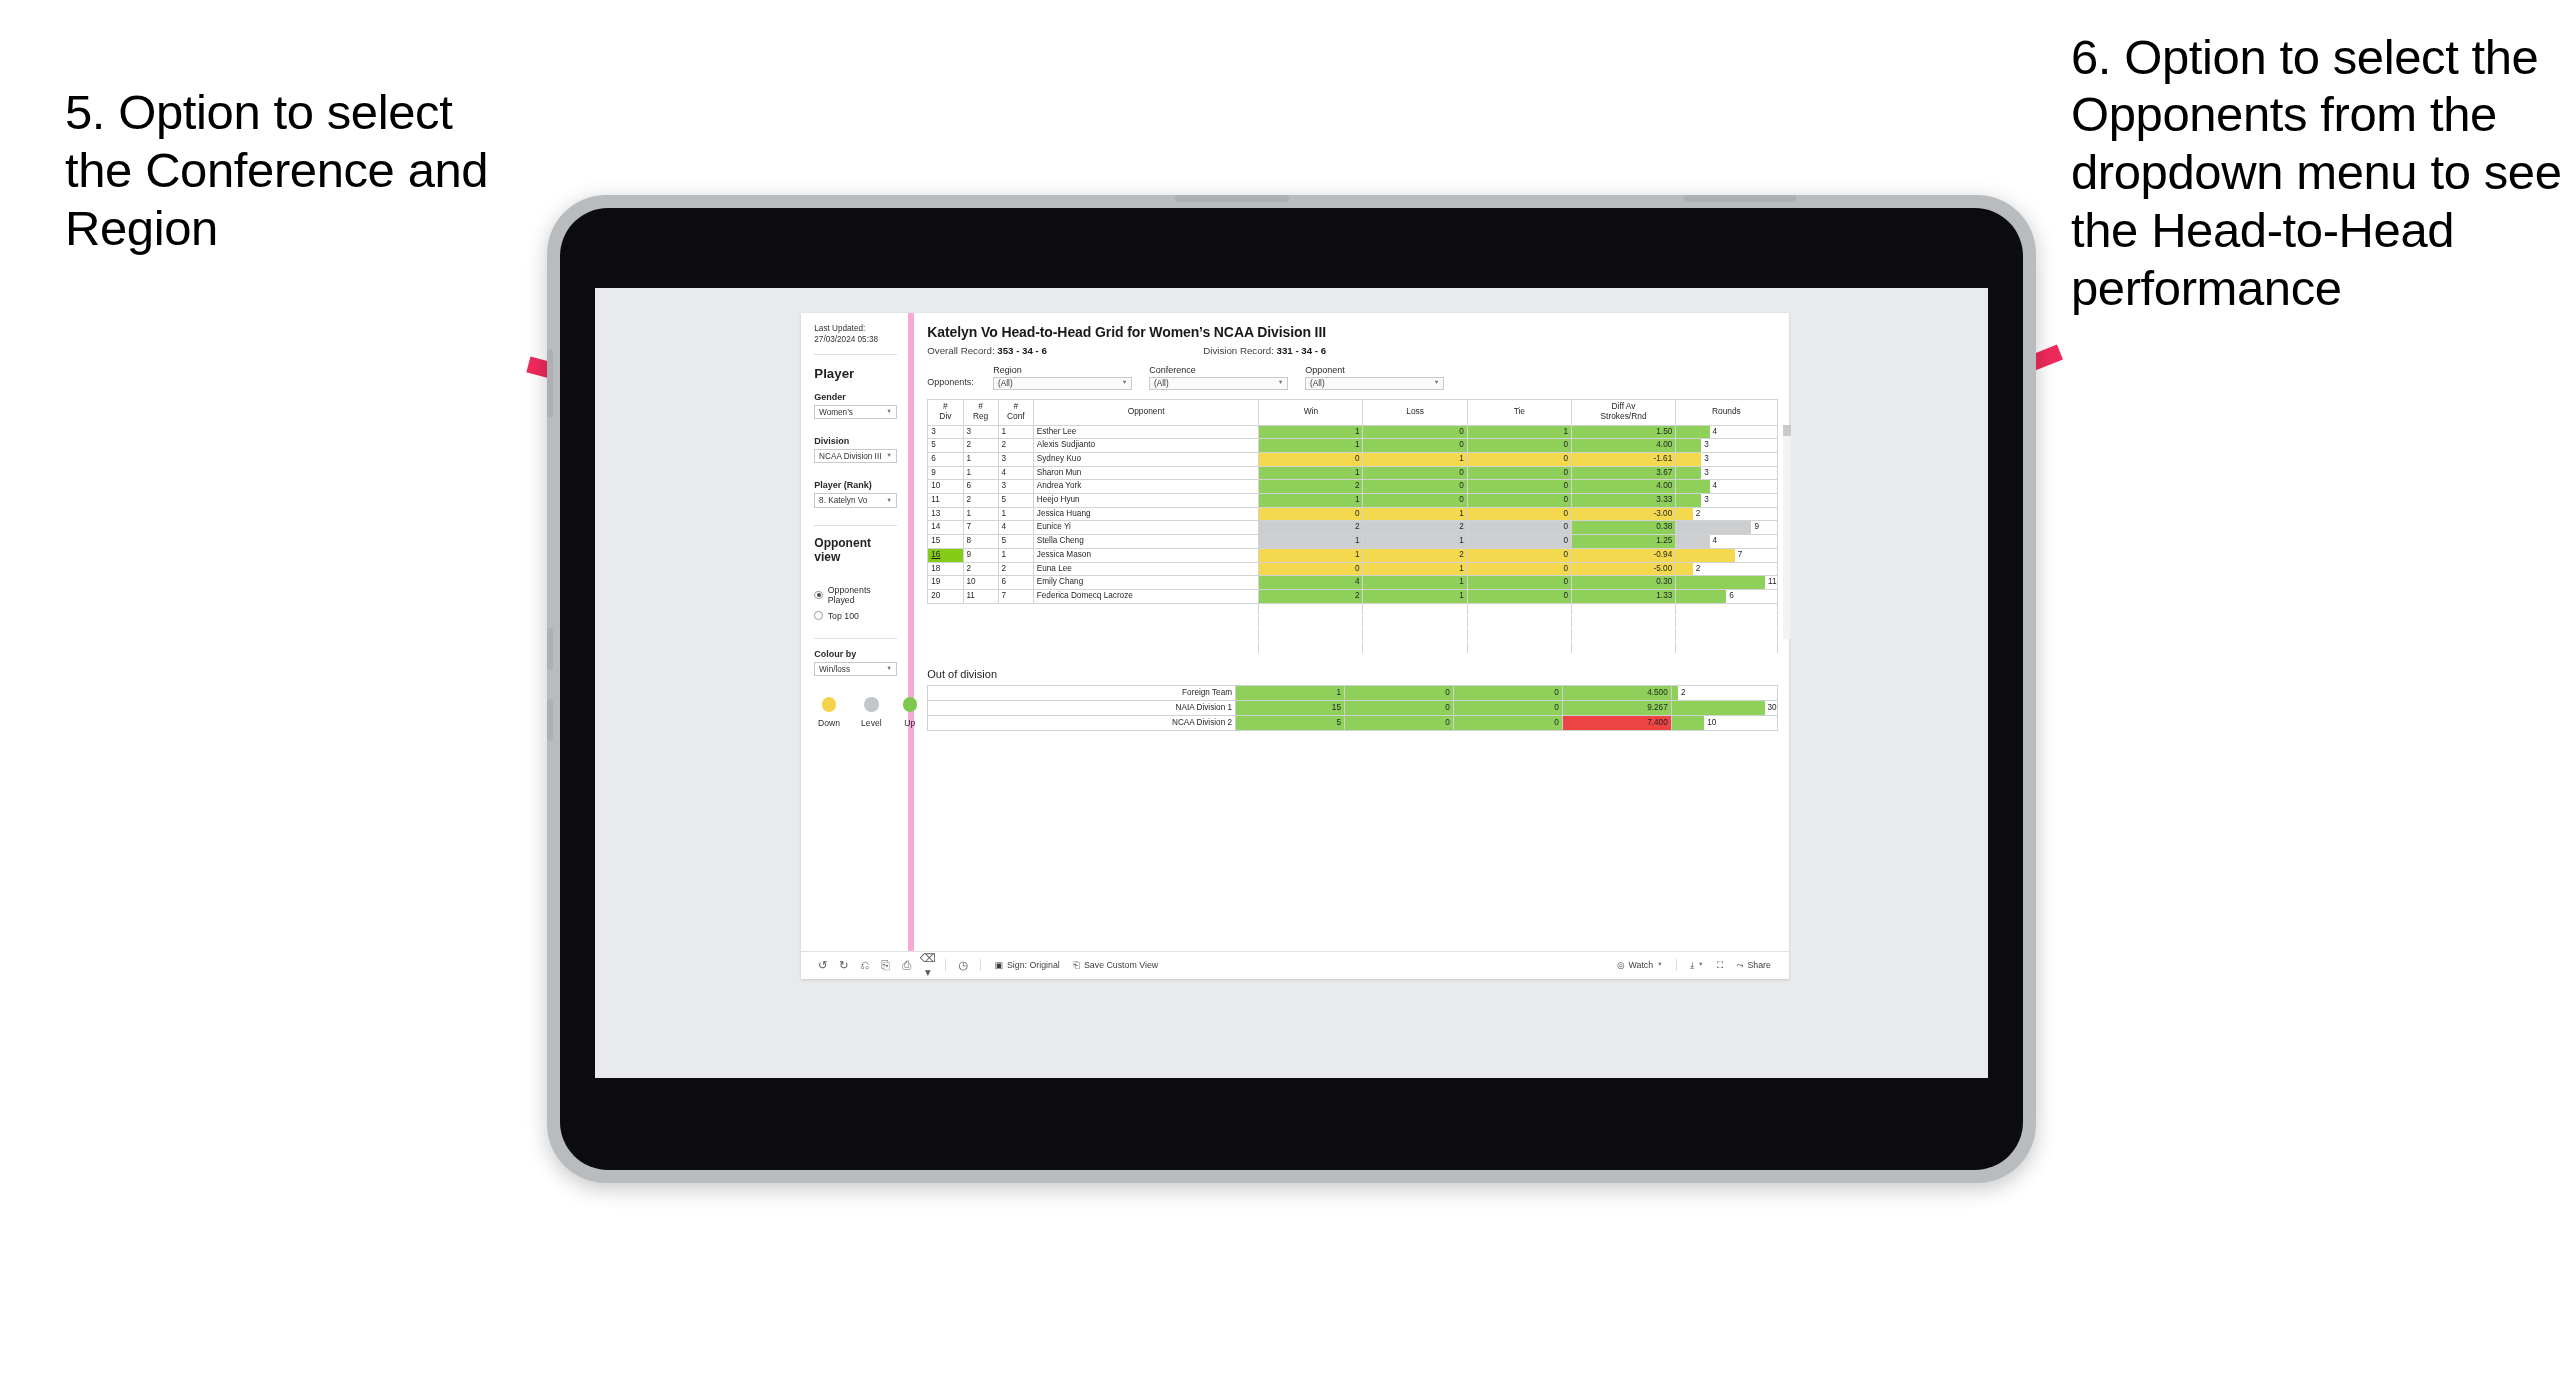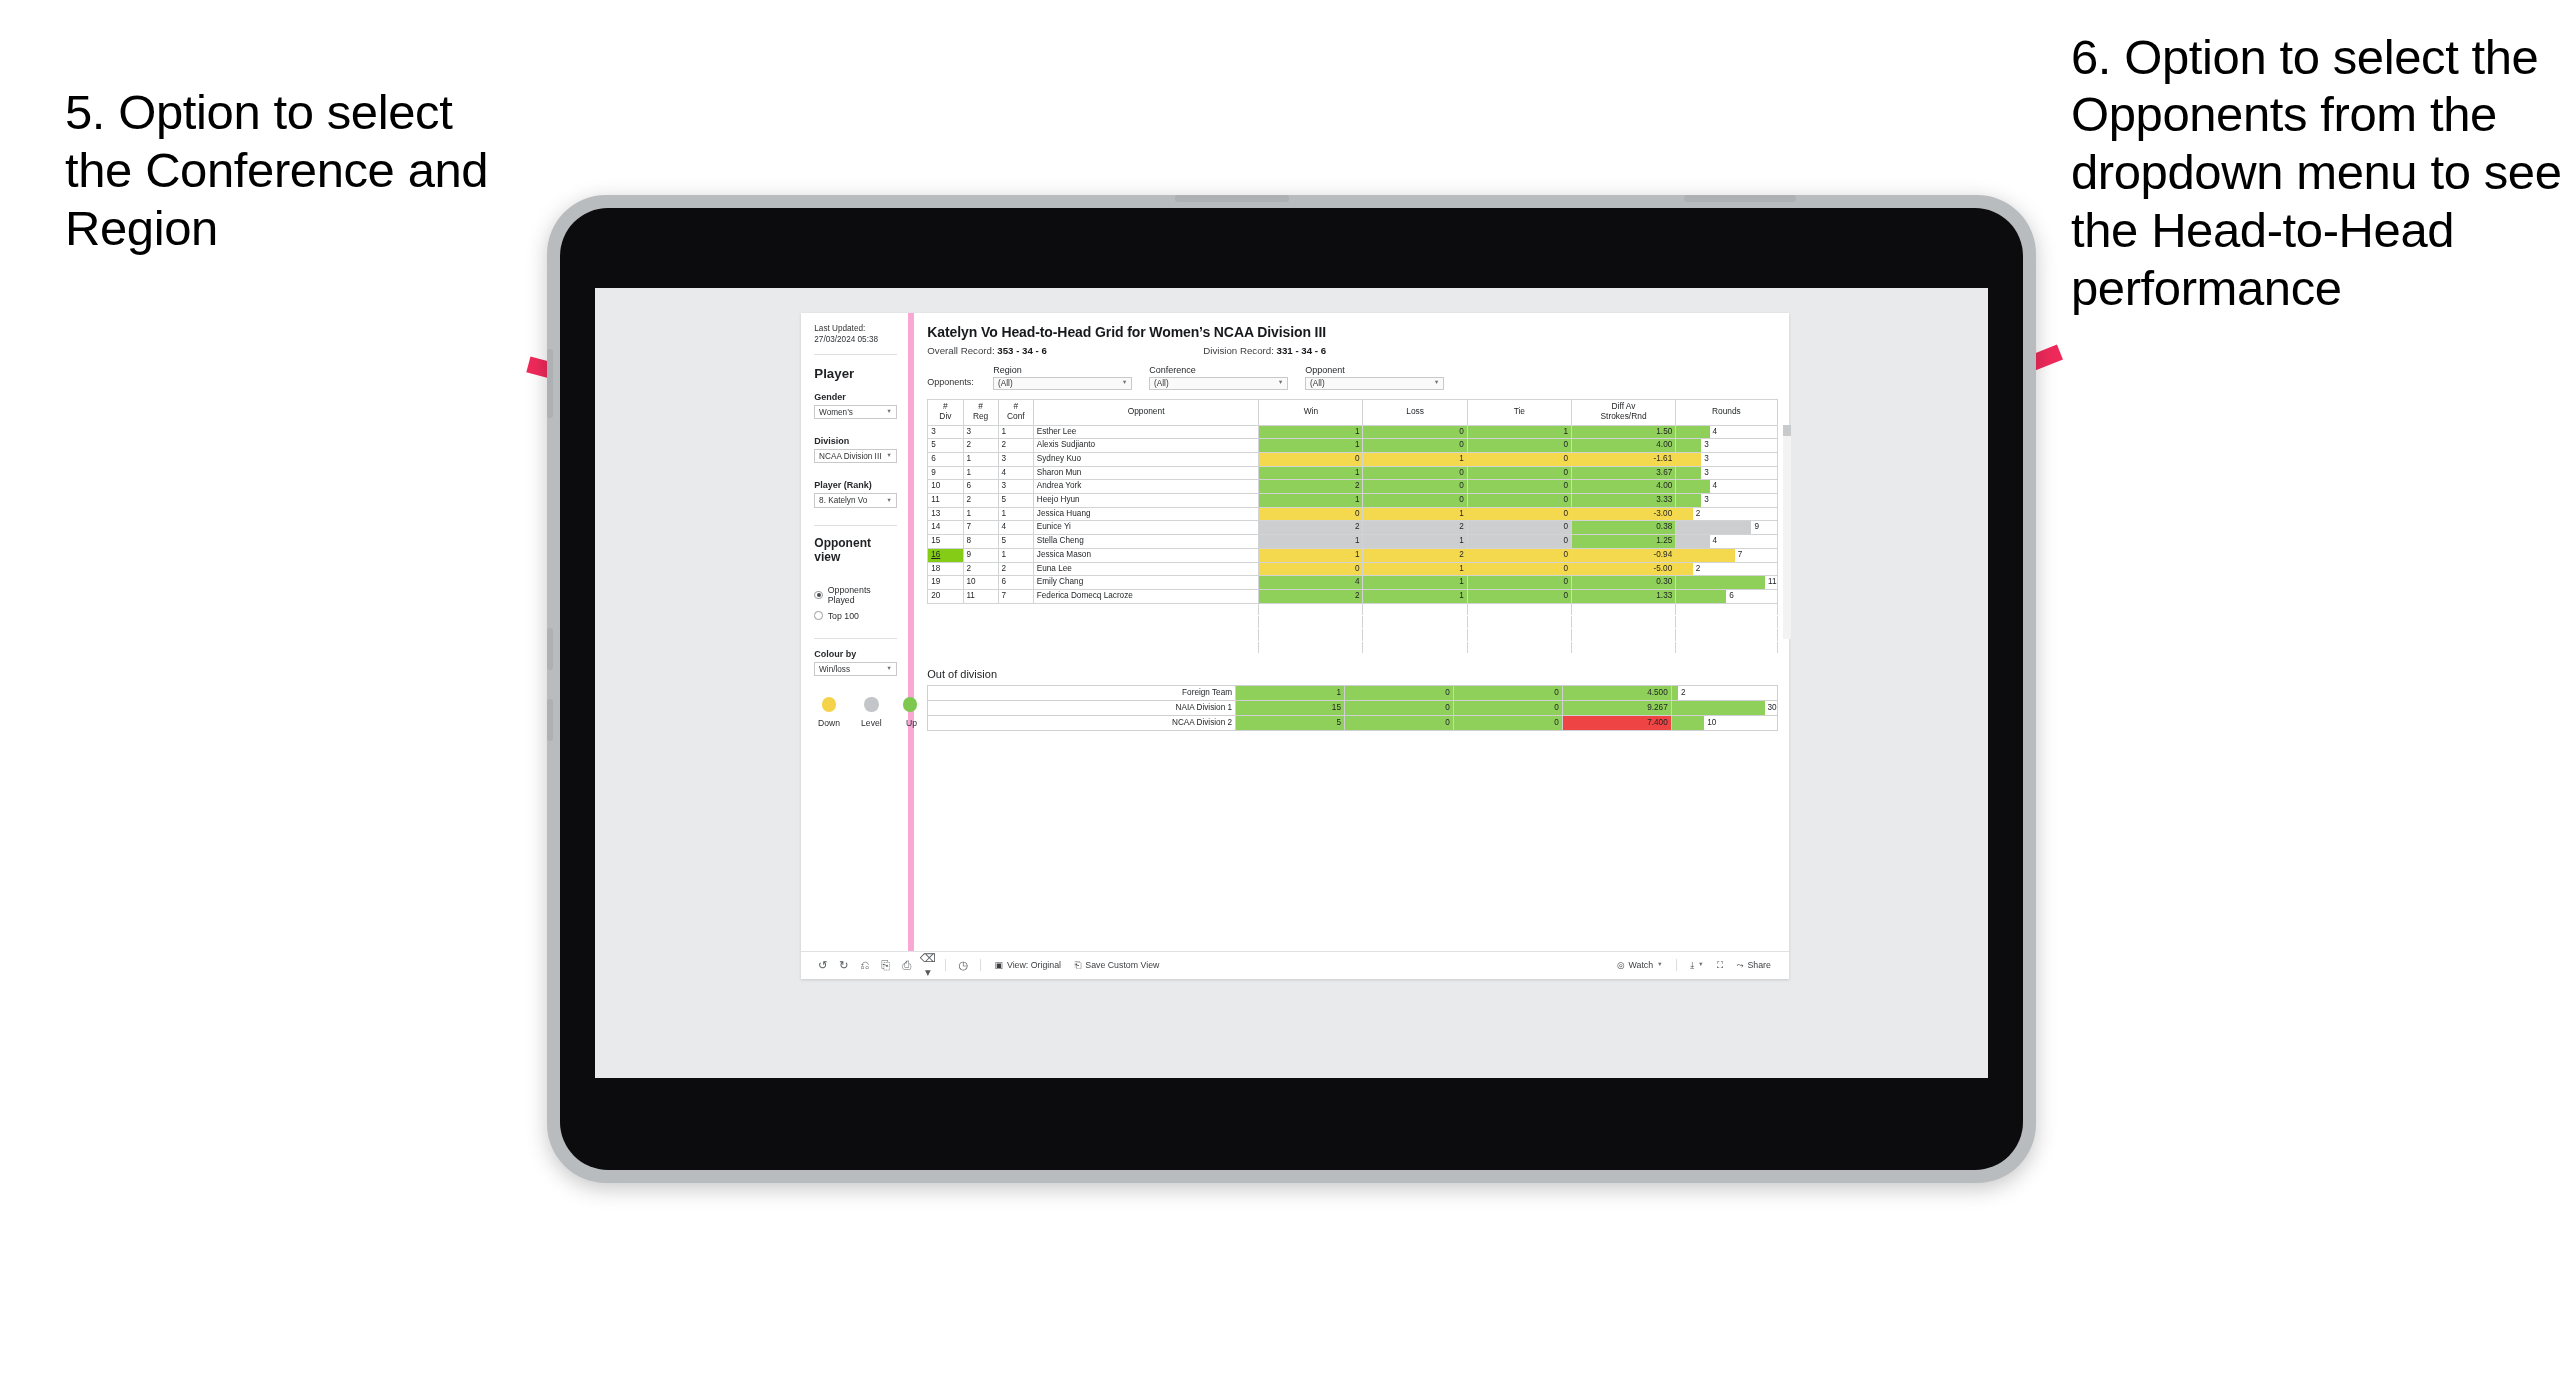--- a/index.html
+++ b/index.html
@@ -165,21 +165,21 @@
     border: 1.1px solid #9a9c9e; background: #fff;
     display: inline-block; position: relative; flex: 0 0 auto;
   }
   .radio.on::after {
     content: ""; position: absolute; left: 1.6px; top: 1.6px;
     width: 4px; height: 4px; border-radius: 50%; background: #4a4c4f;
   }
   #legend-dots { display: flex; gap: 21px; margin: 21px 0 0 3.8px; }
   .legend-item { text-align: center; width: 25px; }
   .dot { width: 14.3px; height: 14.3px; border-radius: 50%; margin: 0 auto 6.7px auto; }
-  .legend-label { font-size: 8.6px; color: #2b2d30; text-align: right; }
+  .legend-label { font-size: 8.6px; color: #2b2d30; }
 
   
   #viz-main { flex: 1; padding: 11.4px 11.4px 0 13.3px; min-width: 0; position: relative; }
   #viz-title { font-size: 14px; font-weight: 700; color: #18191c; letter-spacing: -0.1px; }
   #records { display: flex; margin-top: 4.8px; font-size: 9.7px; color: #3b3d40; }
   #records b { color: #17181b; }
   #rec-overall { width: 276px; }
 
   #filter-row { display: flex; align-items: flex-end; margin-top: 8.6px; gap: 17px; }
   #opponents-label { font-size: 9px; color: #303234; padding-bottom: 2.9px; width: 49px; }
@@ -700,21 +700,21 @@
             <div class="tb-ico">↻</div>
             <div class="tb-ico">⎌</div>
             <div class="tb-ico">⎘</div>
             <div class="tb-ico">⎙</div>
             <div class="tb-ico">⌫ ▾</div>
             <div class="tb-sep"></div>
             <div class="tb-ico">◷</div>
             <div class="tb-sep"></div>
             <div class="tb-btn">
               <span>▣</span>
-              <span>View: Original</span>
+              <span>Sign: Original</span>
             </div>
             <div class="tb-btn">
               <span>⎗</span>
               <span>Save Custom View</span>
             </div>
             <div class="tb-spacer"></div>
             <div class="tb-btn">
               <span>◎</span>
               <span>Watch</span>
               <span class="caret">▼</span>

